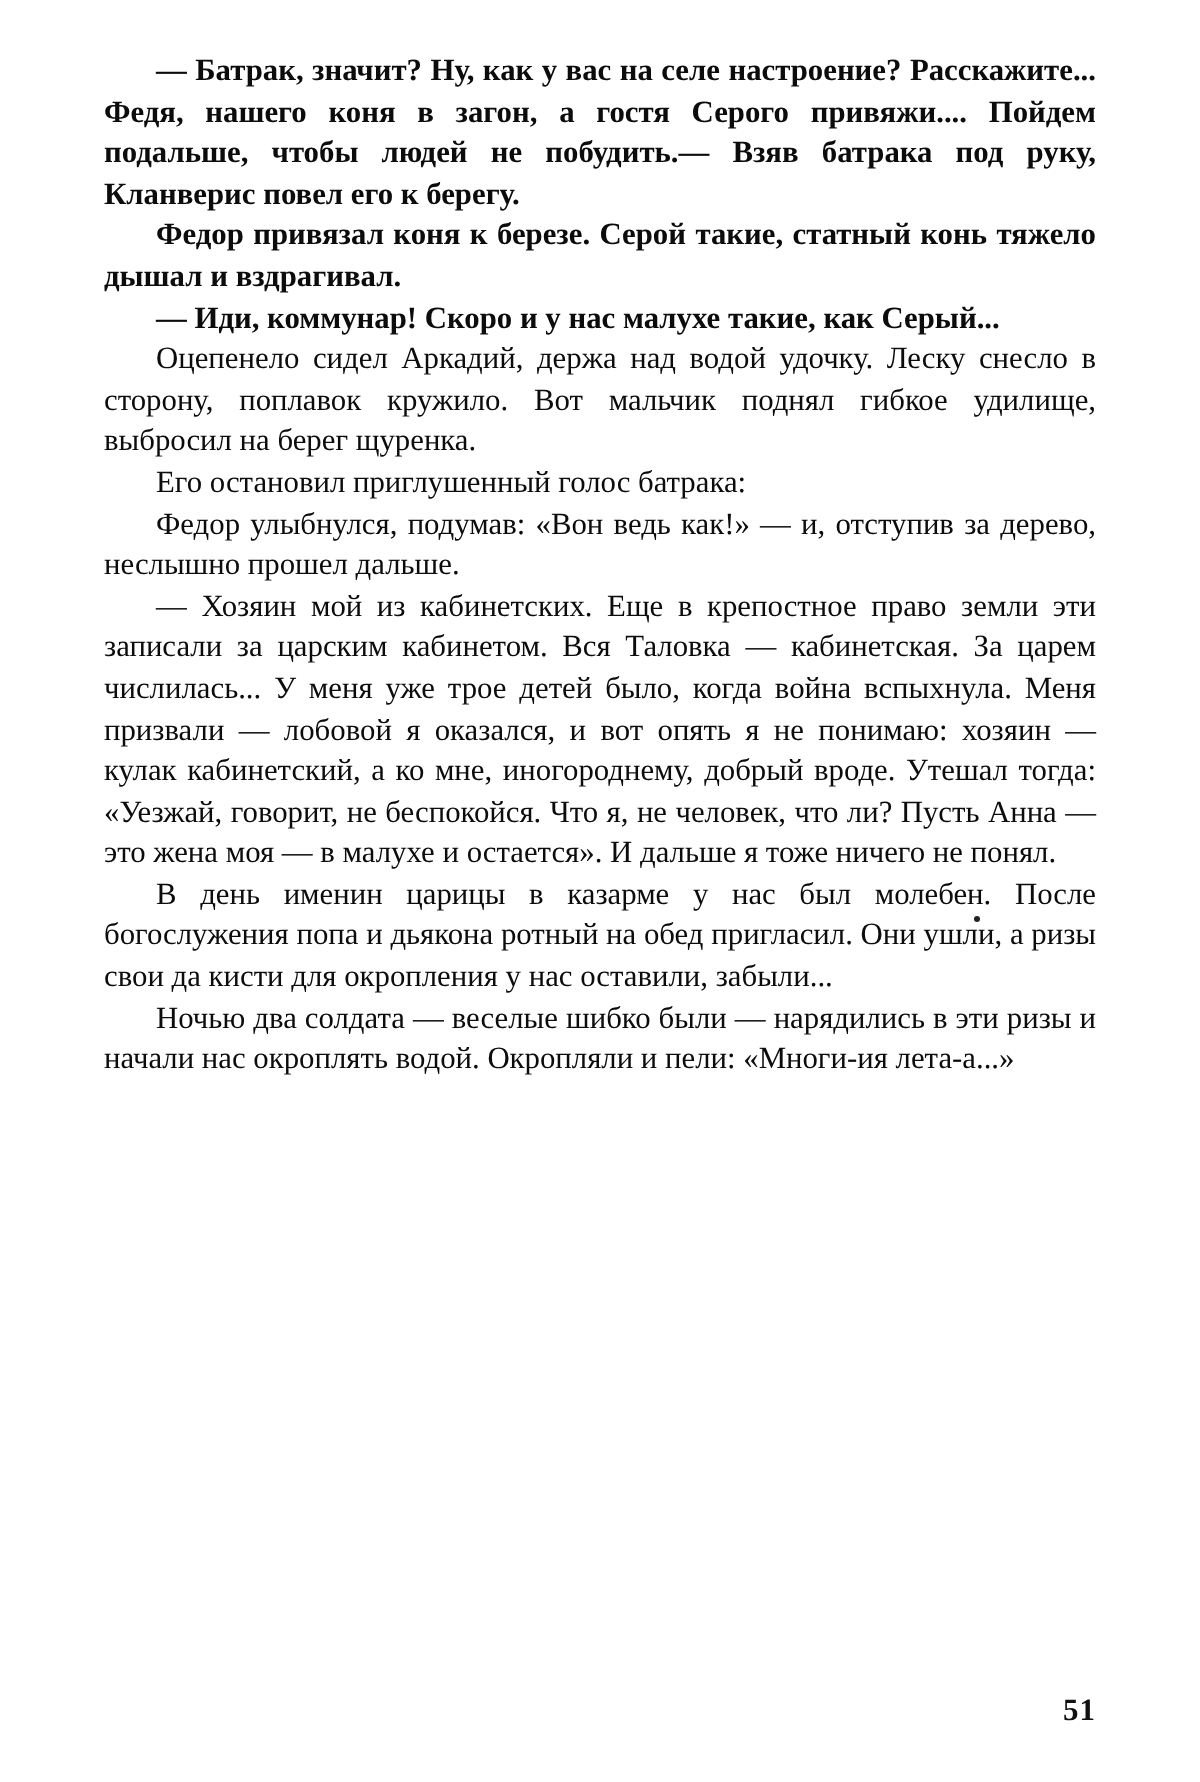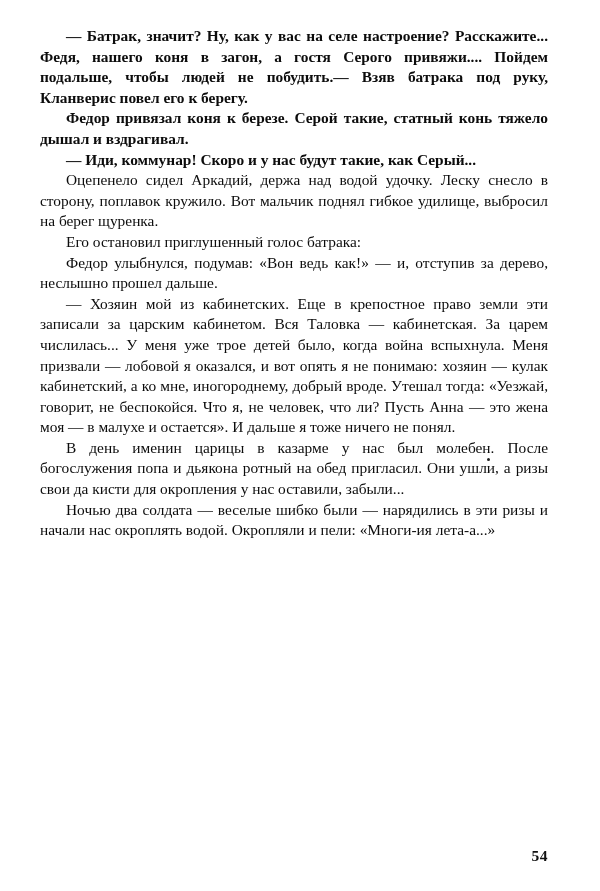--- a/index.html
+++ b/index.html
@@ -14,21 +14,21 @@
     font-family: "Liberation Serif", serif;
     color: #111111;
     overflow: hidden;
   }
   .page {
     position: absolute;
     left: 0; top: 0;
     width: 600px;
     height: 891px;
     box-sizing: border-box;
-    padding: 26px 52px 0 40px;
+    padding: 26px 52px 0 52px;
   }
   .body-text {
     font-family: "Liberation Serif", serif;
     font-size: 15.4px;
     line-height: 20.6px;
     text-align: justify;
     text-justify: inter-word;
     color: #0c0c0c;
     -webkit-font-smoothing: none;
   }
@@ -60,23 +60,23 @@
     letter-spacing: 0.5px;
   }
 </style>
 </head>
 <body>
 
 <div class="page">
   <div class="body-text">
     <p class="para bold">— Батрак, значит? Ну, как у вас на селе настроение? Расскажите... Федя, нашего коня в загон, а гостя Серого привяжи.... Пойдем подальше, чтобы людей не побудить.— Взяв батрака под руку, Кланверис повел его к берегу.</p>
     <p class="para bold">Федор привязал коня к березе. Серой такие, статный конь тяжело дышал и вздрагивал.</p>
-    <p class="para bold">— Иди, коммунар! Скоро и у нас будут такие, как Серый...</p>
+    <p class="para bold">— Иди, коммунар! Скоро и у нас малухе такие, как Серый...</p>
     <p class="para">Оцепенело сидел Аркадий, держа над водой удочку. Леску снесло в сторону, поплавок кружило. Вот мальчик поднял гибкое удилище, выбросил на берег щуренка.</p>
     <p class="para">Его остановил приглушенный голос батрака:</p>
     <p class="para">Федор улыбнулся, подумав: «Вон ведь как!» — и, отступив за дерево, неслышно прошел дальше.</p>
     <p class="para">— Хозяин мой из кабинетских. Еще в крепостное право земли эти записали за царским кабинетом. Вся Таловка — кабинетская. За царем числилась... У меня уже трое детей было, когда война вспыхнула. Меня призвали — лобовой я оказался, и вот опять я не понимаю: хозяин — кулак кабинетский, а ко мне, иногороднему, добрый вроде. Утешал тогда: «Уезжай, говорит, не беспокойся. Что я, не человек, что ли? Пусть Анна — это жена моя — в малухе и остается». И дальше я тоже ничего не понял.</p>
     <p class="para">В день именин царицы в казарме у нас был молебен. После богослужения попа и дьякона ротный на обед пригласил. Они ушли, а ризы свои да кисти для окропления у нас оставили, забыли...</p>
     <p class="para">Ночью два солдата — веселые шибко были — нарядились в эти ризы и начали нас окроплять водой. Окропляли и пели: «Многи-ия лета-а...»</p>
   </div>
   <div class="stray-dot"></div>
-  <div class="folio">54</div>
+  <div class="folio">51</div>
 </div>
 
 </body></html>

